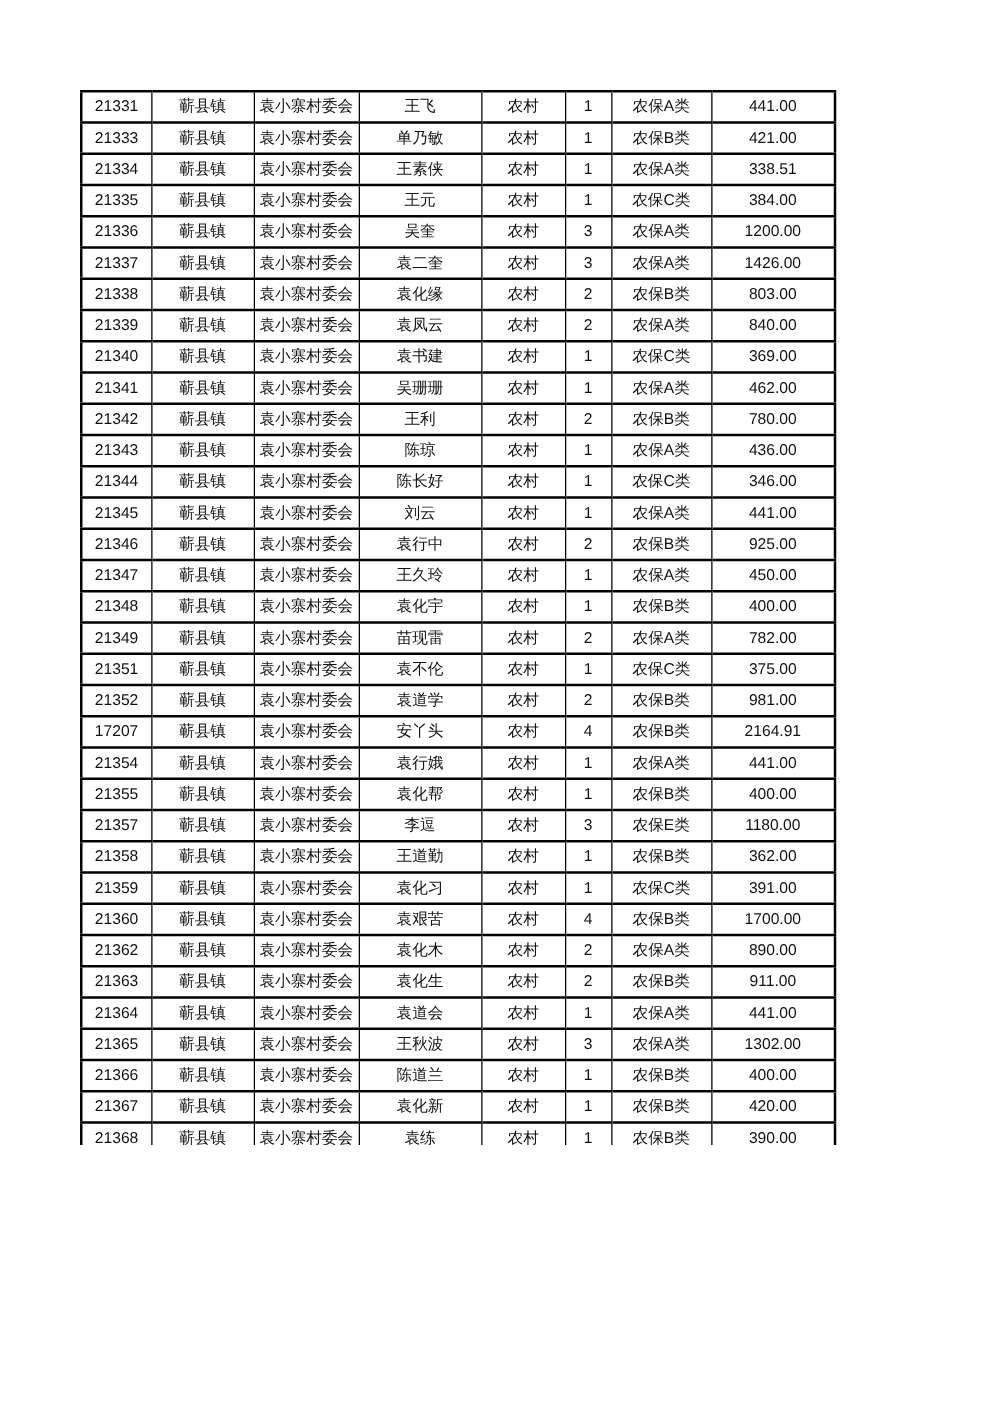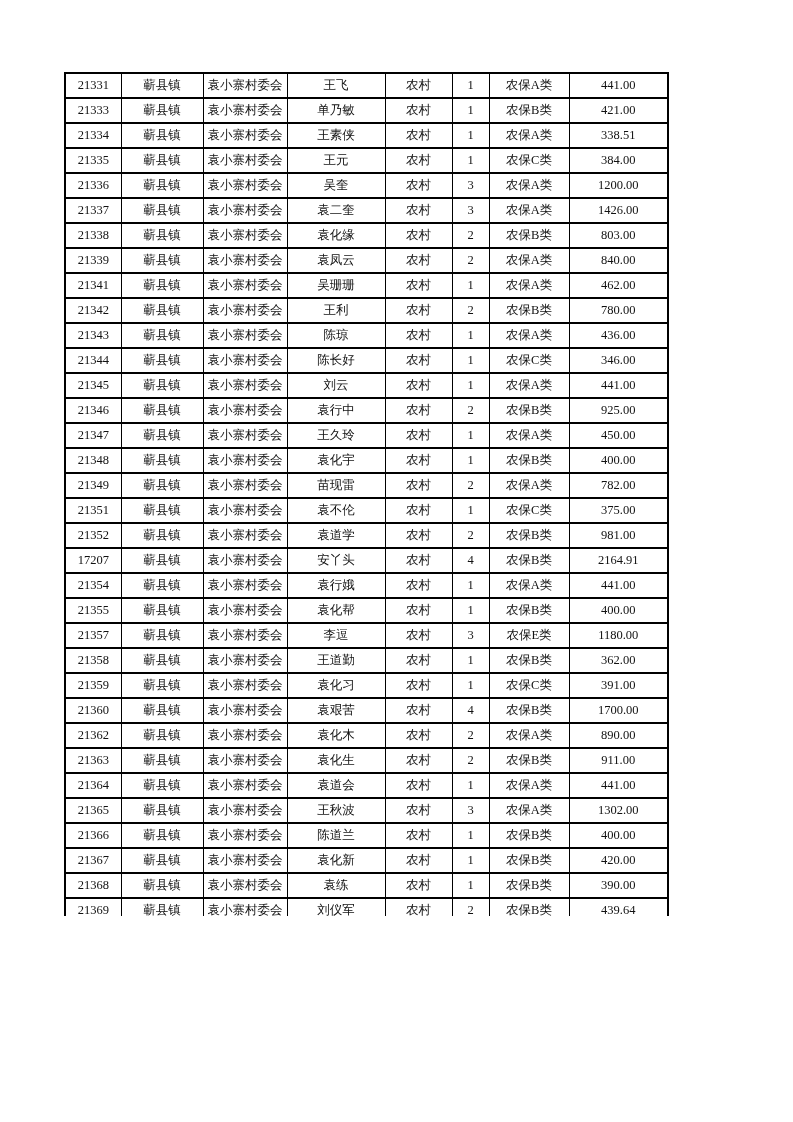--- a/index.html
+++ b/index.html
@@ -6,21 +6,21 @@
     margin: 0;
     padding: 0;
     background: #ffffff;
   }
   .page {
     position: relative;
     width: 793px;
     height: 916px;
     background: #ffffff;
     overflow: hidden;
-    font-family: Liberation Serif, serif;
+    font-family: Liberation Sans, sans-serif;
   }
   table.data-table {
     position: absolute;
     left: 64px;
     top: 72px;
     width: 603px;
     border-collapse: collapse;
     table-layout: fixed;
     border: 2px solid #000000;
   }
@@ -130,20 +130,30 @@
           <td>21339</td>
           <td>蕲县镇</td>
           <td>袁小寨村委会</td>
           <td>袁凤云</td>
           <td>农村</td>
           <td>2</td>
           <td>农保A类</td>
           <td>840.00</td>
         </tr>
         <tr>
+          <td>21340</td>
+          <td>蕲县镇</td>
+          <td>袁小寨村委会</td>
+          <td>袁书建</td>
+          <td>农村</td>
+          <td>1</td>
+          <td>农保C类</td>
+          <td>369.00</td>
+        </tr>
+        <tr>
           <td>21341</td>
           <td>蕲县镇</td>
           <td>袁小寨村委会</td>
           <td>吴珊珊</td>
           <td>农村</td>
           <td>1</td>
           <td>农保A类</td>
           <td>462.00</td>
         </tr>
         <tr>

